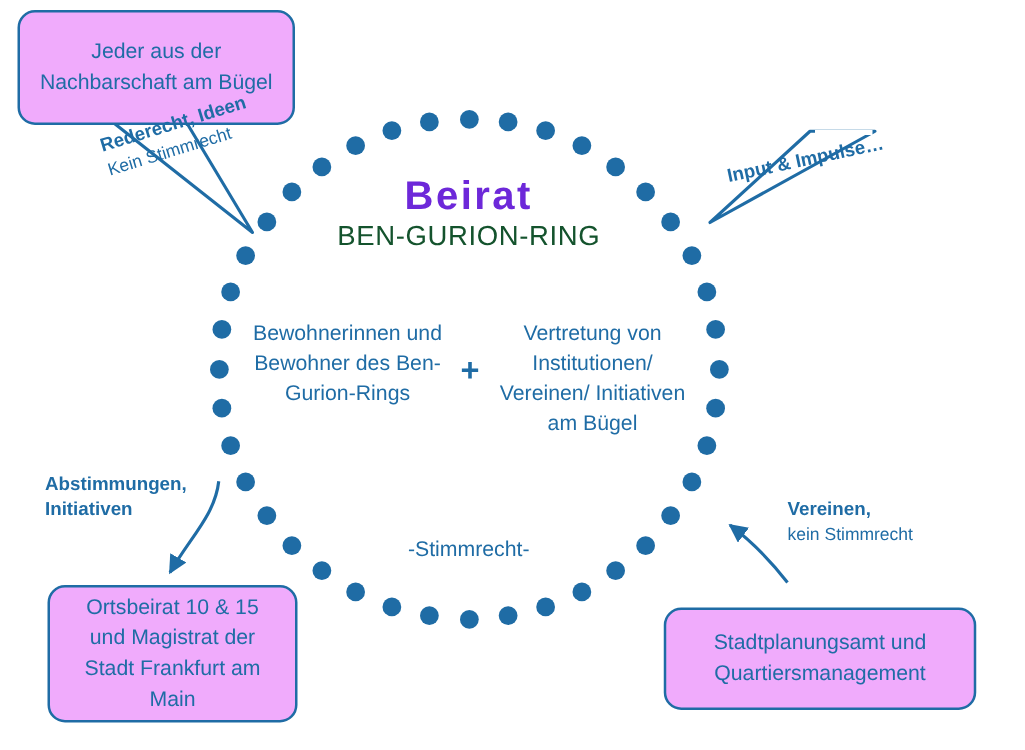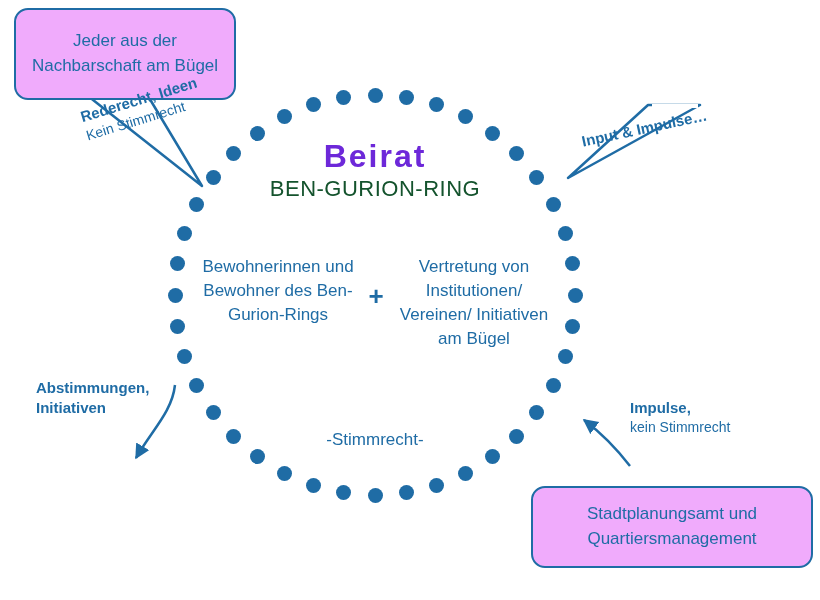--- a/index.html
+++ b/index.html
@@ -113,21 +113,21 @@
     line-height: 1.45;
     padding: 10px 14px;
     text-align: center;
     display: flex;
     align-items: center;
     justify-content: center;
   }
   #box-top-left  { left: 14px;  top: 8px;   width: 222px; height: 92px; }
   #box-top-right { left: 601px; top: 8px;   width: 212px; height: 100px; }
   #box-bottom-left  { left: 38px;  top: 468px; width: 200px; height: 110px; }
-  #box-bottom-right { left: 531px; top: 486px; width: 282px; height: 82px; }
+  #box-bottom-right { left: 531px; top: 486px; width: 250px; height: 82px; }
 
   
   .edge-label {
     position: absolute;
     color: #1f6ca5;
     font-size: 14px;
     line-height: 1.3;
   }
   #lbl-rederecht {
     left: 78px; top: 108px; width: 150px;
@@ -239,32 +239,33 @@
 
   <div id="columns">
     <div class="col">Bewohnerinnen und Bewohner des Ben-Gurion-Rings</div>
     <div class="plus">+</div>
     <div class="col">Vertretung von Institutionen/ Vereinen/ Initiativen am Bügel</div>
   </div>
 
   <div id="stimmrecht">-Stimmrecht-</div>
 
   <div class="box" id="box-top-left">Jeder aus der Nachbarschaft am Bügel</div>
+  <div class="box" id="box-bottom-left">Ortsbeirat 10 &amp; 15 und Magistrat der Stadt Frankfurt am Main</div>
   <div class="box" id="box-bottom-right">Stadtplanungsamt und Quartiersmanagement</div>
 
   <div class="edge-label" id="lbl-rederecht">
     <div class="l1">Rederecht, Ideen</div>
     <div class="l2">Kein Stimmrecht</div>
   </div>
 
   <div class="edge-label" id="lbl-input">Input &amp; Impulse…</div>
 
   <div class="edge-label" id="lbl-abstimmungen">
     <div>Abstimmungen,</div>
     <div>Initiativen</div>
   </div>
 
   <div class="edge-label" id="lbl-beratung">
-    <div class="l1">Impulse,</div>
+    <div class="l1">Vereinen,</div>
     <div class="l3">kein Stimmrecht</div>
   </div>
 
 </div>
 
 </body></html>

